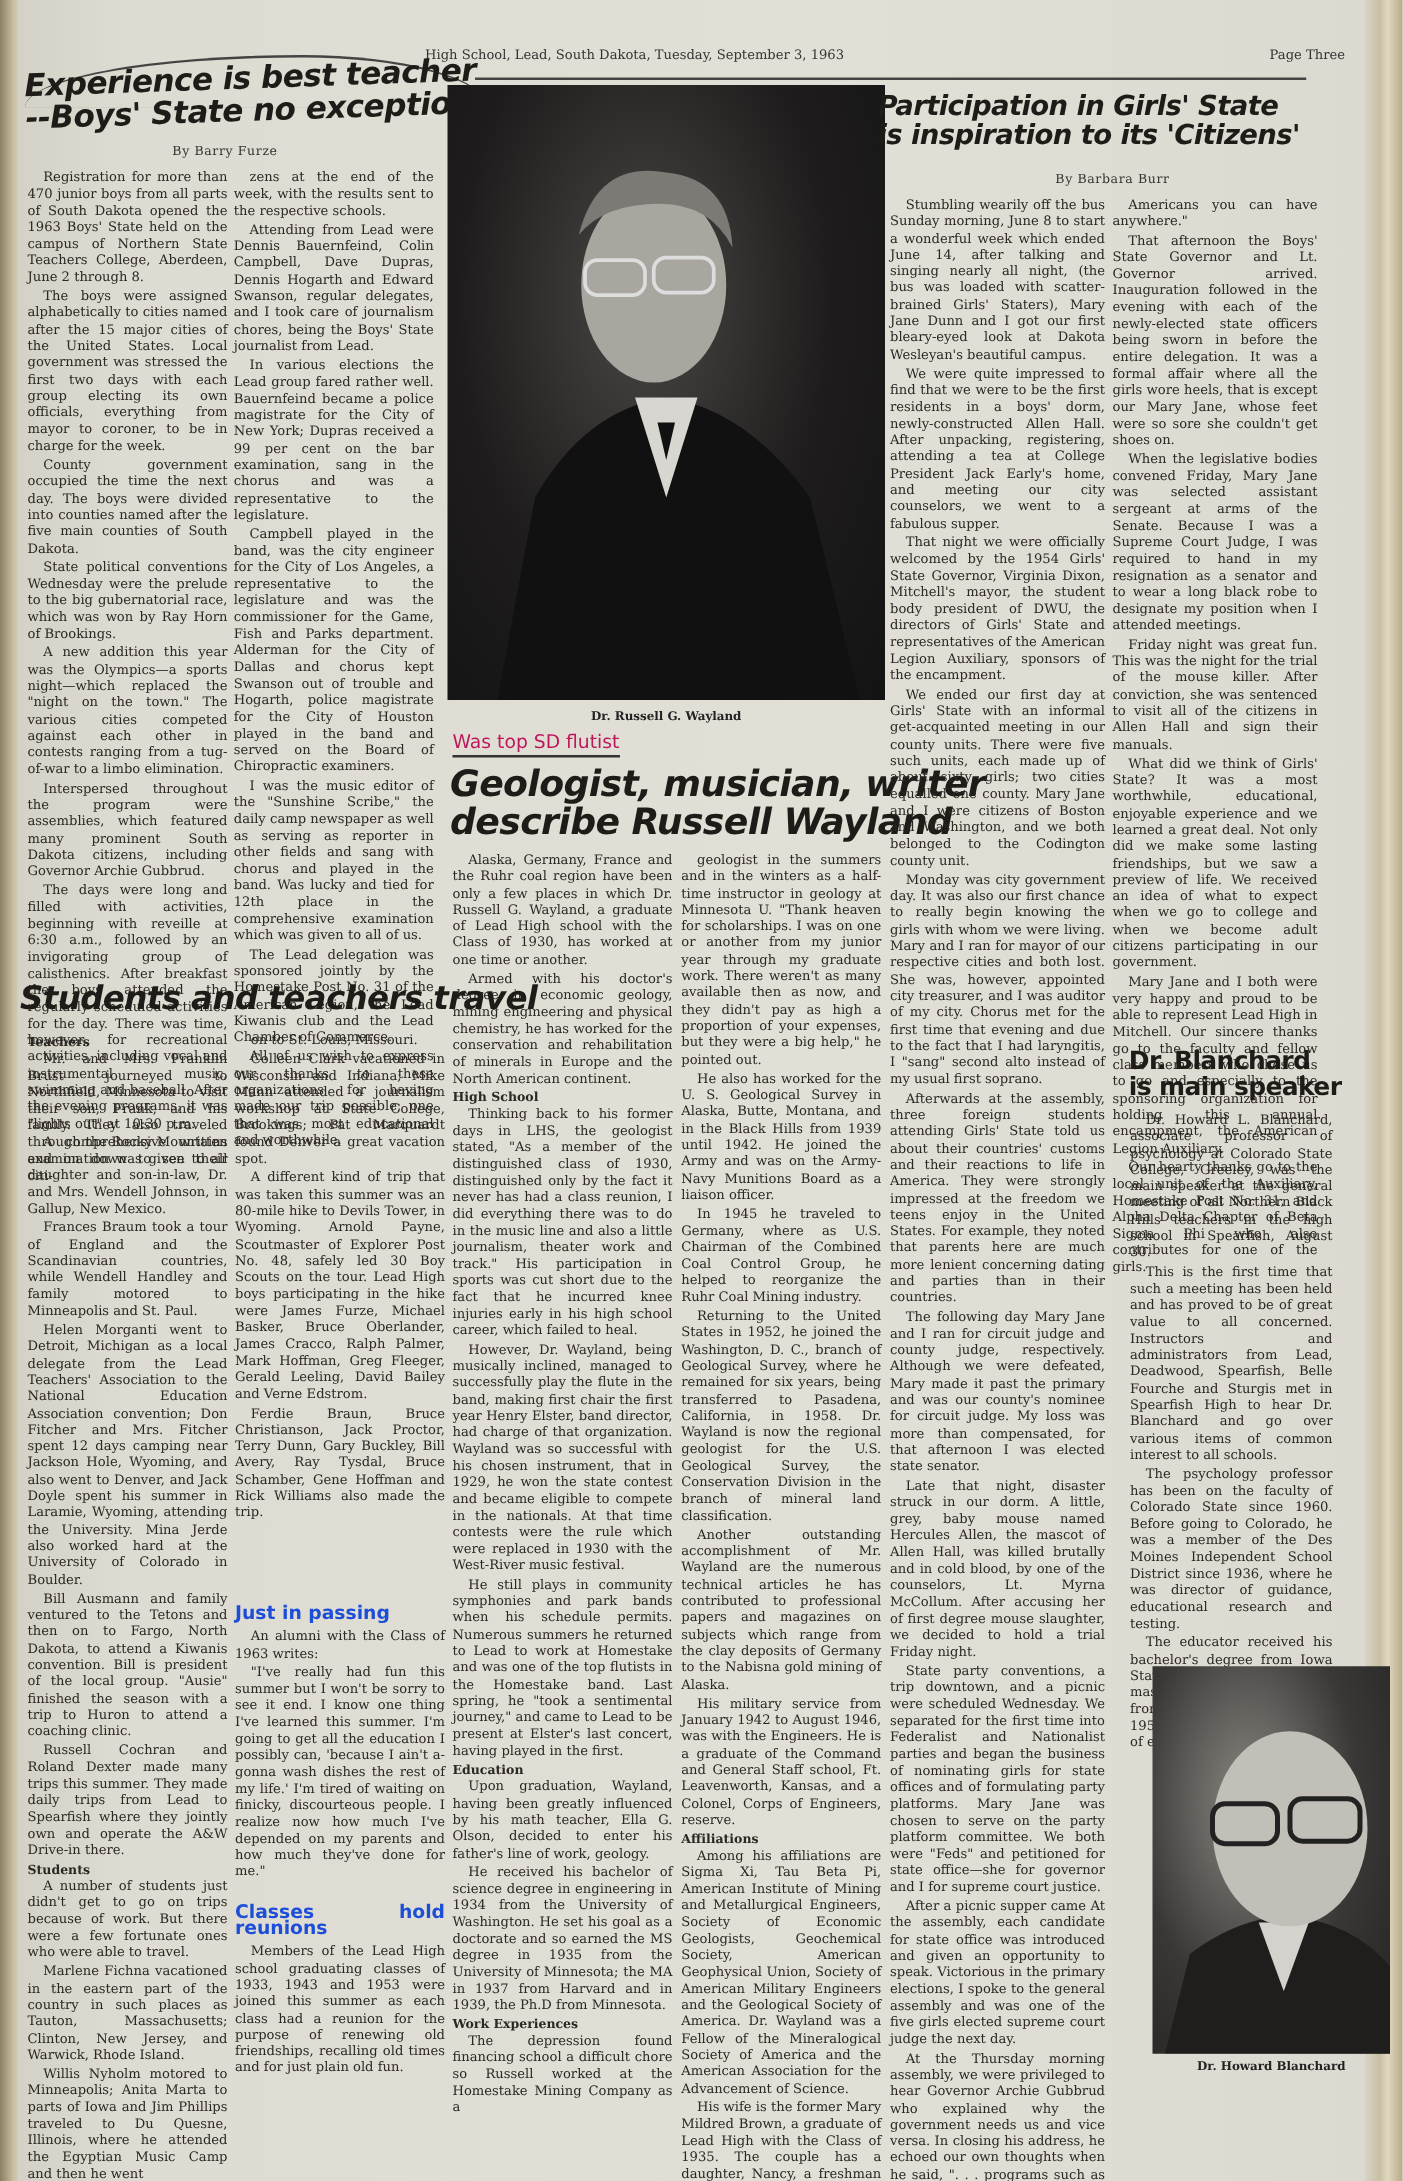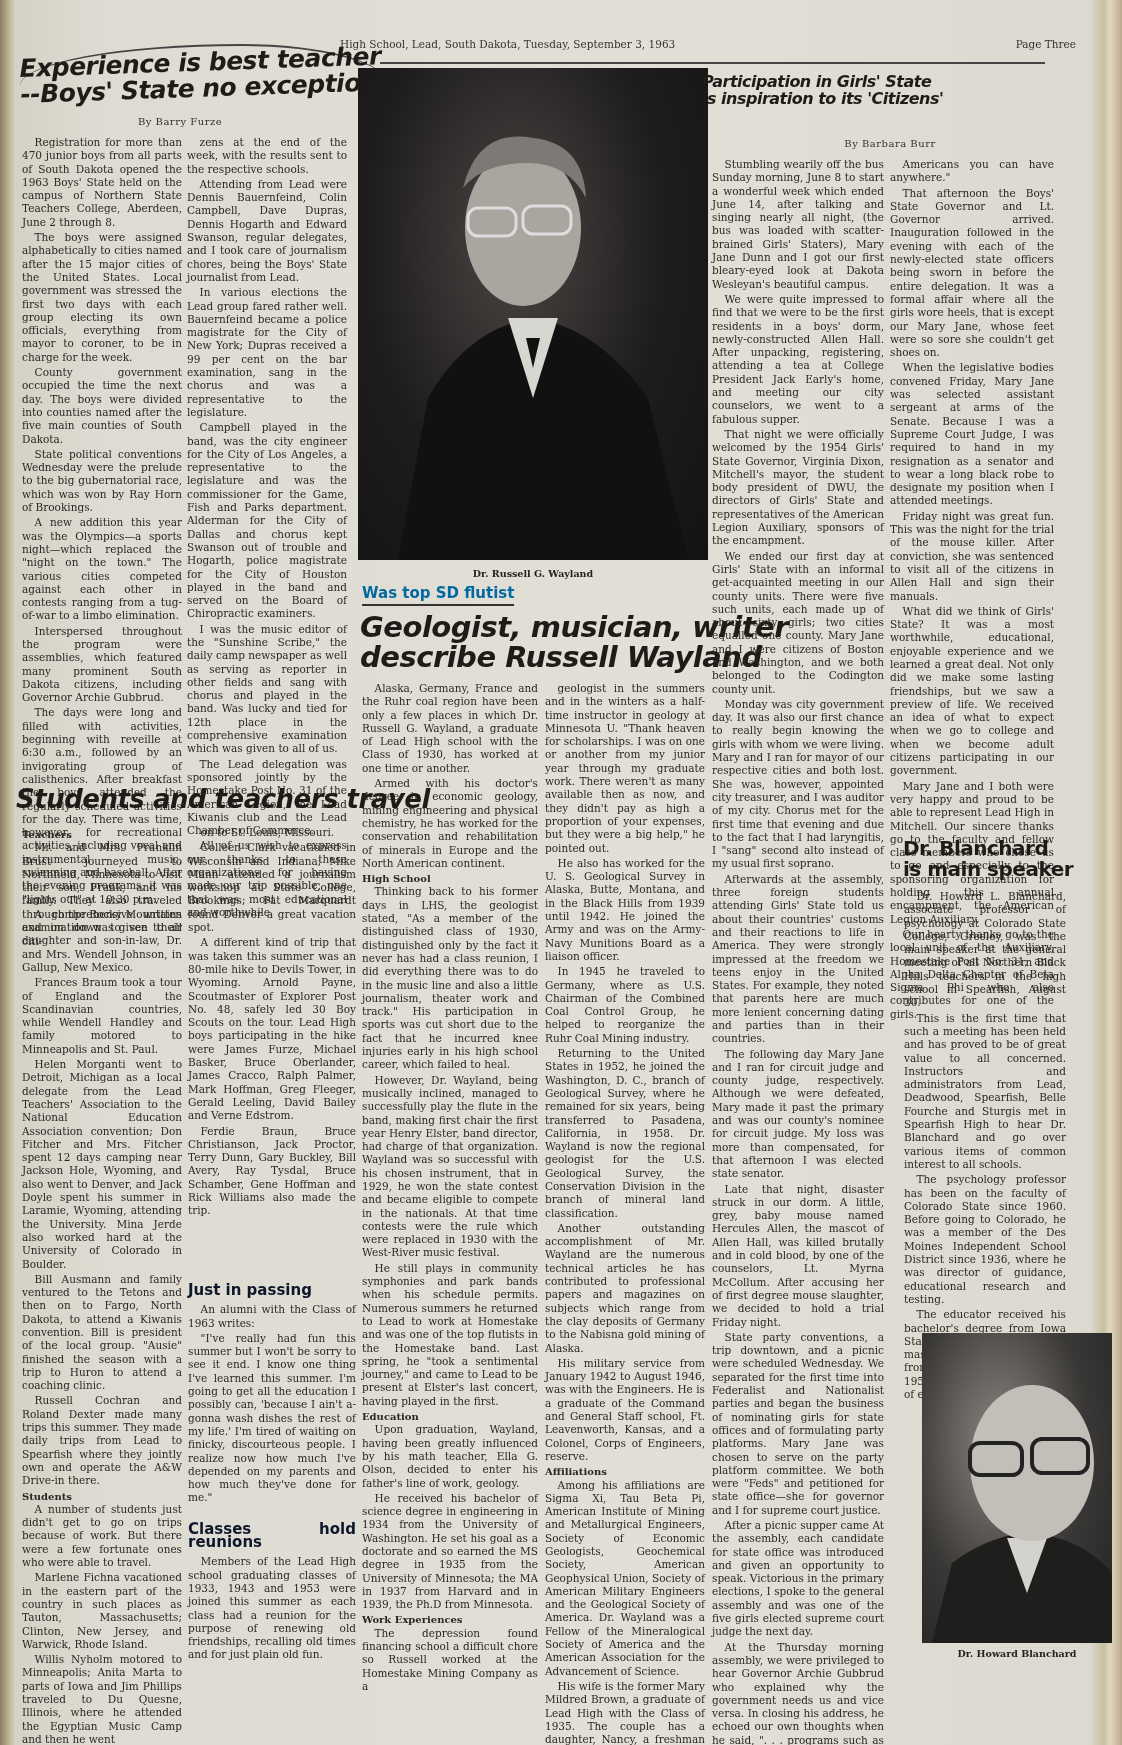--- a/index.html
+++ b/index.html
@@ -54,25 +54,25 @@
   .photo {
     position:absolute; background:radial-gradient(ellipse at 45% 35%,#4a4644 0%,#1e1c1c 55%,#141313 100%);
     overflow:hidden;
   }
   .photo svg { width:100%; height:100%; display:block; }
   .caption {
     position:absolute; font-size:9.5px; font-weight:bold; text-align:center; color:#222;
   }
   .kicker {
     position:absolute; font-family:"DejaVu Sans", sans-serif; font-size:15px;
-    border-bottom:2px solid #333; padding-bottom:2px; color:#0369a1;font-weight:bold;
+    border-bottom:2px solid #333; padding-bottom:2px; color:#be185d;
   }
   .sec-head {
     font-family:"DejaVu Sans", sans-serif; font-weight:bold; font-size:15px;
-    color:#0f172a; margin:12px 0 6px 0; text-indent:0 !important;
+    color:#1d4ed8; margin:12px 0 6px 0; text-indent:0 !important;
   }
 </style>
 </head>
 <body>
 
 <div class="binding-left"></div>
 <div class="page"></div>
 <div class="binding-right"></div>
 
 <div class="mast-curve"></div>
@@ -175,21 +175,21 @@
   <div id="passing-body">
       <p>An alumni with the Class of 1963 writes:</p>
       <p>"I've really had fun this summer but I won't be sorry to see it end. I know one thing I've learned this summer. I'm going to get all the education I possibly can, 'because I ain't a-gonna wash dishes the rest of my life.' I'm tired of waiting on finicky, discourteous people. I realize now how much I've depended on my parents and how much they've done for me."</p>
     </div>
   <div class="sec-head" style="margin-top:18px;">Classes hold reunions</div>
   <div id="reunions-body">
       <p>Members of the Lead High school graduating classes of 1933, 1943 and 1953 were joined this summer as each class had a reunion for the purpose of renewing old friendships, recalling old times and for just plain old fun.</p>
     </div>
 </div>
 
-<div class="headline" style="left:702px;top:74px;font-size:16px;">
+<div class="headline" style="left:702px;top:74px;font-size:22px;">
   <div>Participation in Girls' State</div>
   <div>is inspiration to its 'Citizens'</div>
 </div>
 <div class="byline" style="left:830px;top:138px;width:120px;">By Barbara Burr</div>
 <div class="col" id="gs-col1" style="left:712px;top:158px;width:172px;">
     <p>Stumbling wearily off the bus Sunday morning, June 8 to start a wonderful week which ended June 14, after talking and singing nearly all night, (the bus was loaded with scatter-brained Girls' Staters), Mary Jane Dunn and I got our first bleary-eyed look at Dakota Wesleyan's beautiful campus.</p>
     <p>We were quite impressed to find that we were to be the first residents in a boys' dorm, newly-constructed Allen Hall. After unpacking, registering, attending a tea at College President Jack Early's home, and meeting our city counselors, we went to a fabulous supper.</p>
     <p>That night we were officially welcomed by the 1954 Girls' State Governor, Virginia Dixon, Mitchell's mayor, the student body president of DWU, the directors of Girls' State and representatives of the American Legion Auxiliary, sponsors of the encampment.</p>
     <p>We ended our first day at Girls' State with an informal get-acquainted meeting in our county units. There were five such units, each made up of about sixty girls; two cities equalled one county. Mary Jane and I were citizens of Boston and Washington, and we both belonged to the Codington county unit.</p>
     <p>Monday was city government day. It was also our first chance to really begin knowing the girls with whom we were living. Mary and I ran for mayor of our respective cities and both lost. She was, however, appointed city treasurer, and I was auditor of my city. Chorus met for the first time that evening and due to the fact that I had laryngitis, I "sang" second alto instead of my usual first soprano.</p>

